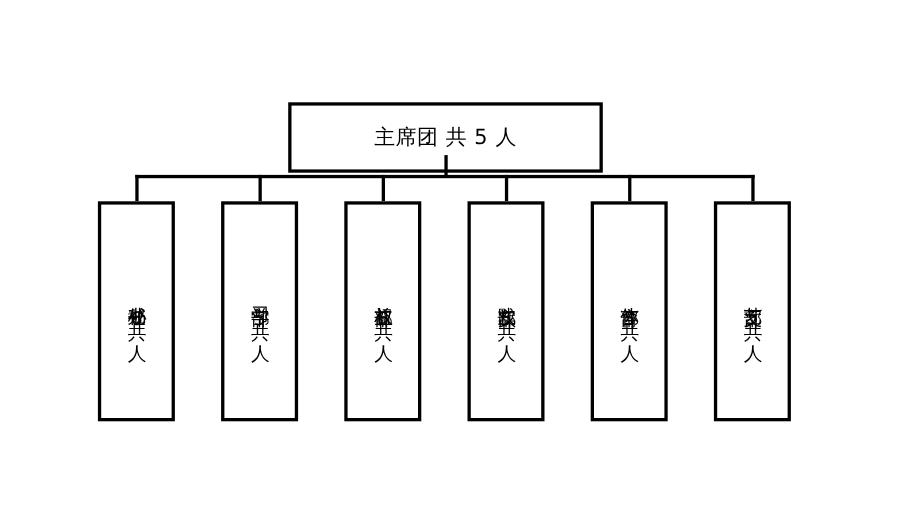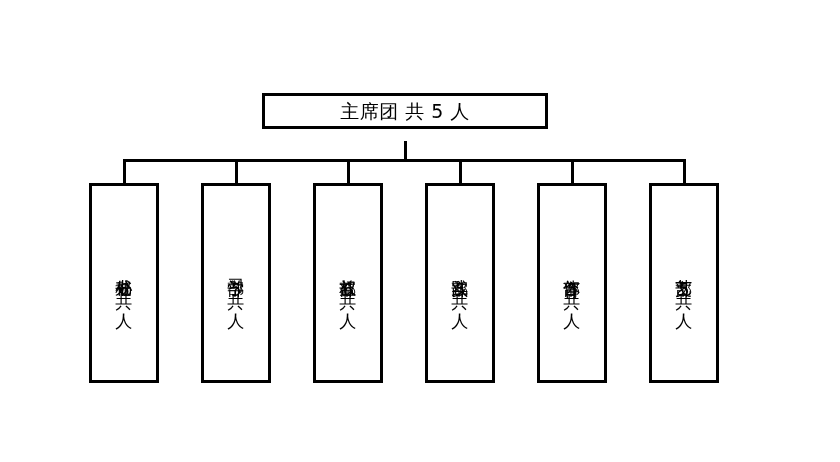--- a/index.html
+++ b/index.html
@@ -17,21 +17,21 @@
     background: #ffffff;
     overflow: hidden;
   }
 
   
   .root-node {
     position: absolute;
     left: 262px;
     top: 93px;
     width: 286px;
-    height: 36px;
+    height: 64px;
     box-sizing: border-box;
     border: 3px solid #000000;
     background: #ffffff;
     display: flex;
     align-items: center;
     justify-content: center;
   }
   .root-label {
     font-size: 19px;
     color: #000000;

